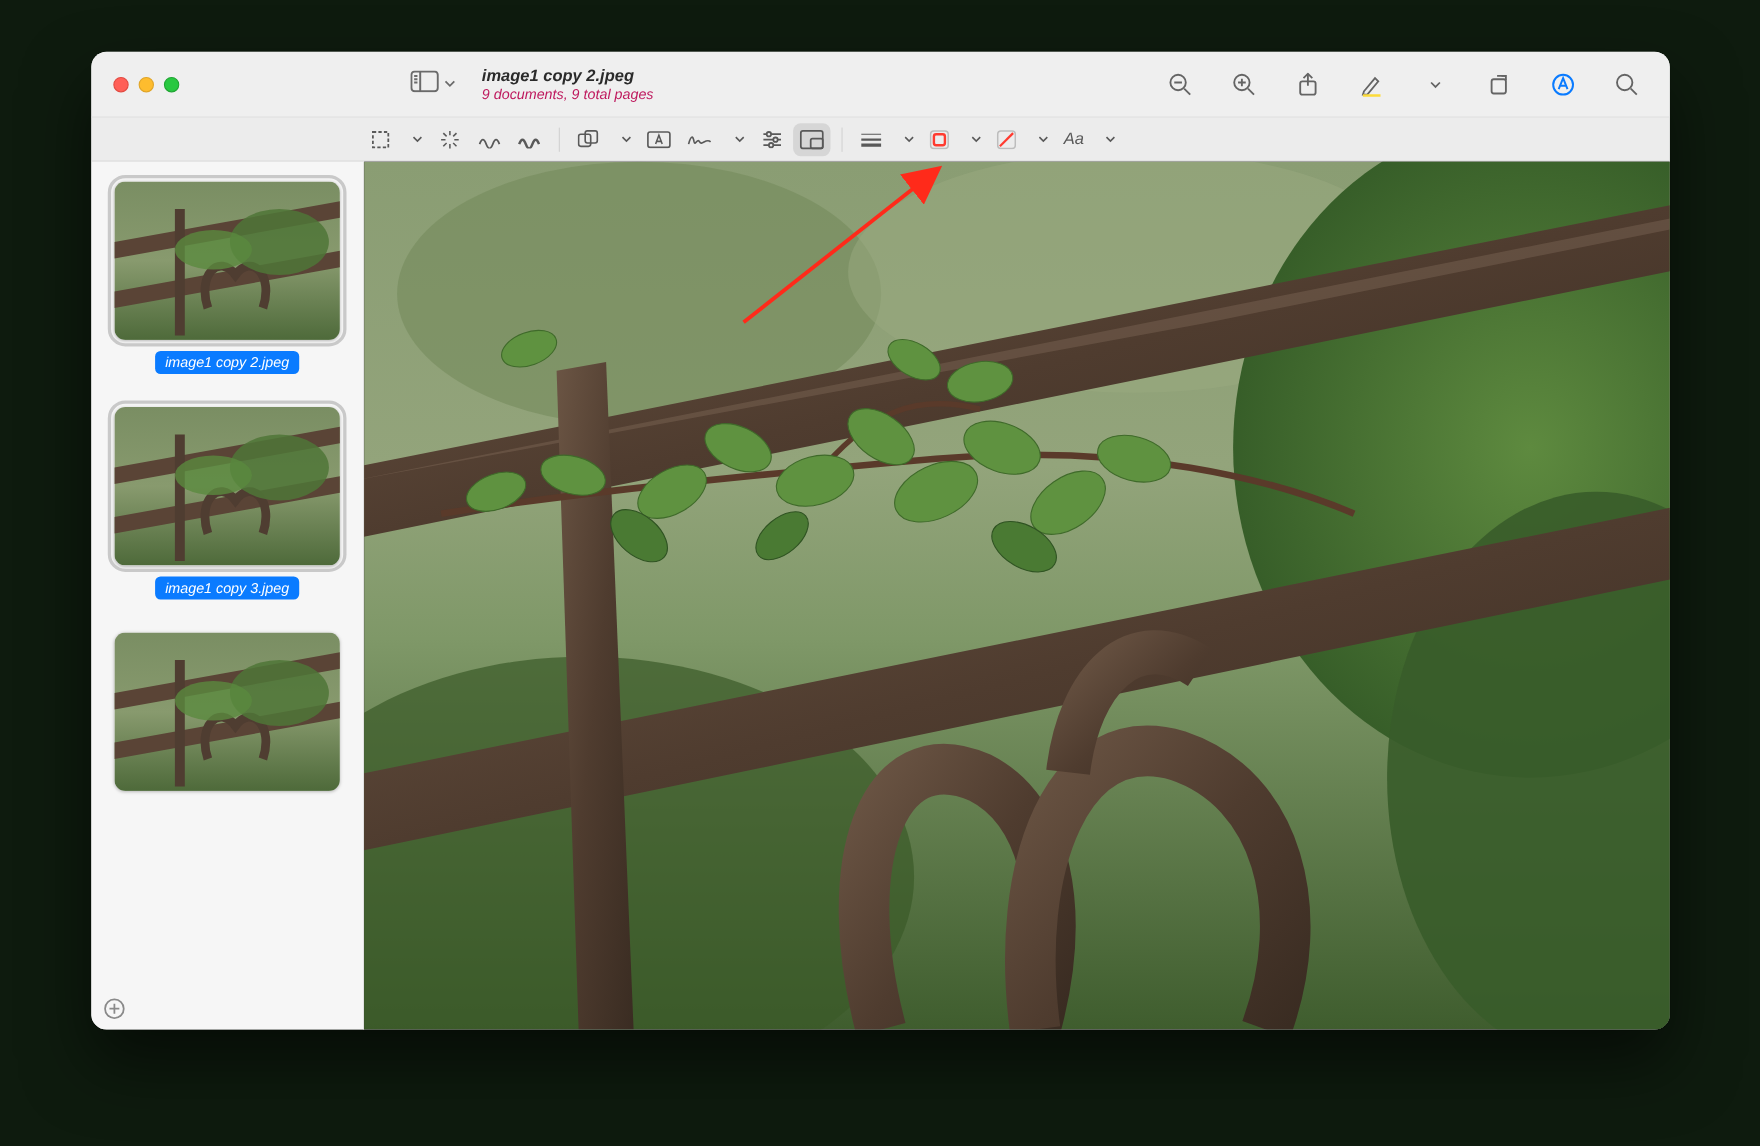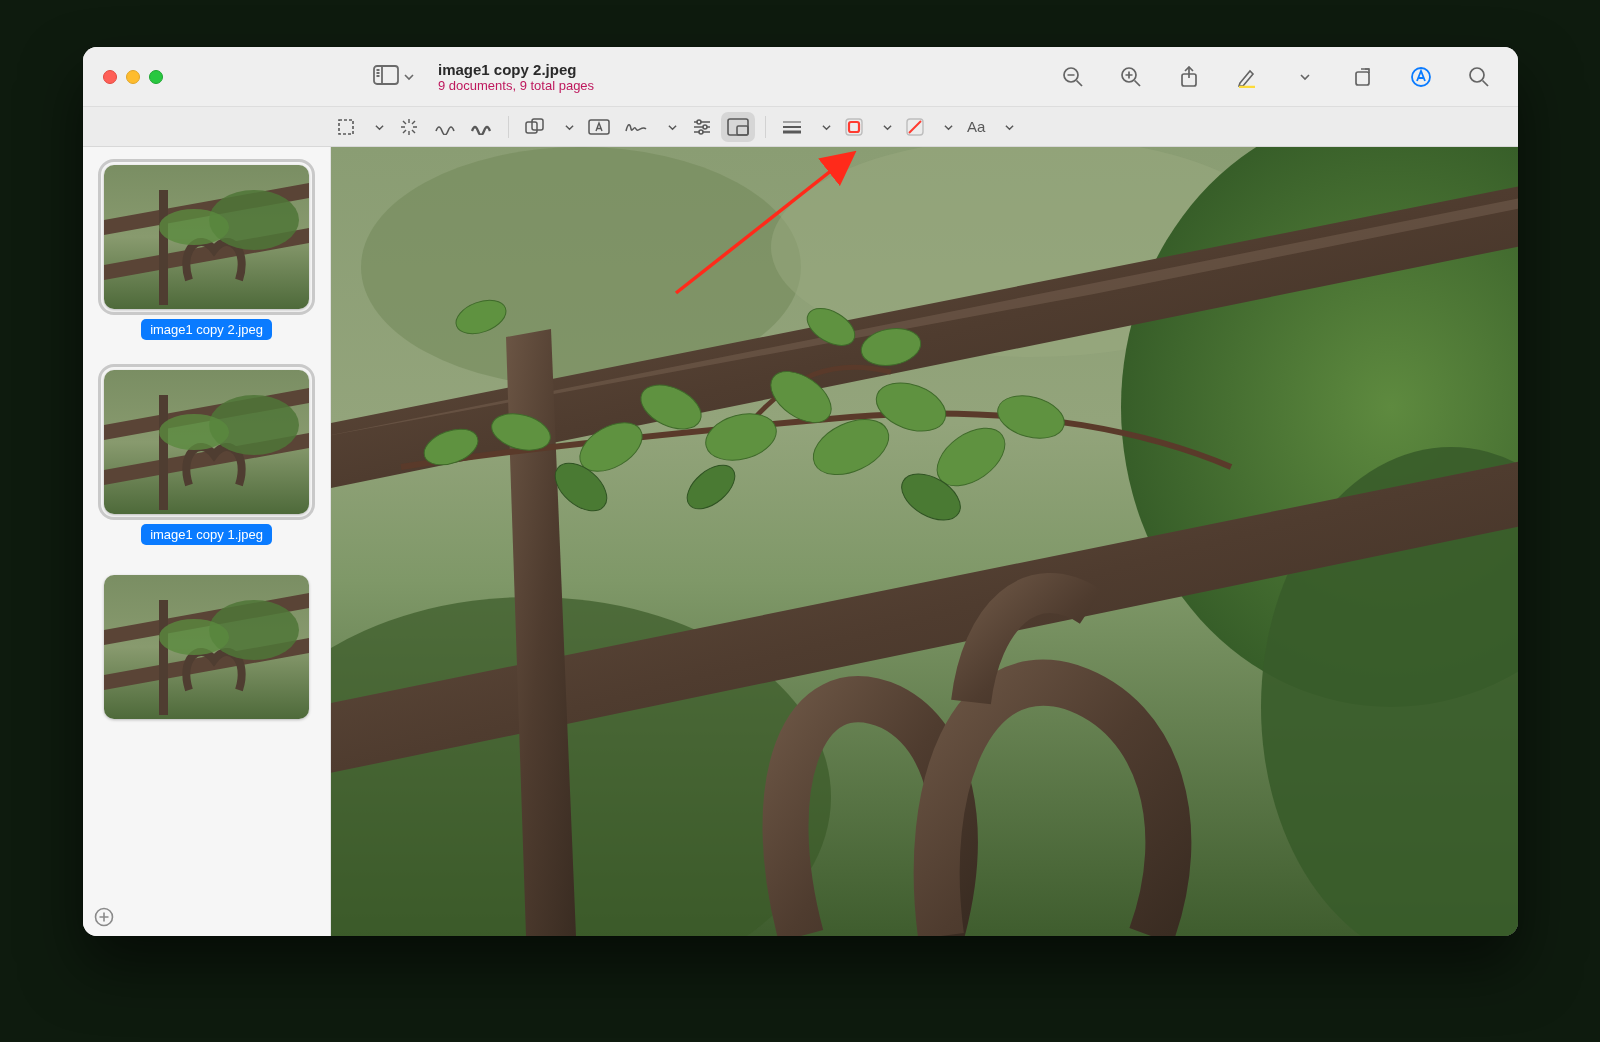--- a/index.html
+++ b/index.html
@@ -2,21 +2,21 @@
 <html><head>
 <meta charset="utf-8">
 <style>
   * { box-sizing: border-box; margin: 0; padding: 0; }
   html, body { width: 1600px; height: 1042px; background: #0e1b0e; font-family: -apple-system, "Helvetica Neue", Arial, sans-serif; }
   .stage { position: relative; width: 1600px; height: 1042px; }
   .window {
     position: absolute; left: 83px; top: 47px; width: 1435px; height: 889px;
     background: #f6f6f6; border-radius: 14px; overflow: hidden;
     box-shadow: 0 30px 60px rgba(0,0,0,0.55), 0 0 0 1px rgba(0,0,0,0.08);
-    display: flex; flex-direction: column;
+    display: flex; flex-direction: column; font-style: italic;
   }
   
   .titlebar {
     height: 60px; background: #efefef; border-bottom: 1px solid #ddd;
     display: flex; align-items: center; padding: 0 14px; gap: 10px;
   }
   .traffic { display: flex; gap: 9px; margin-left: 6px; }
   .tl { width: 14px; height: 14px; border-radius: 50%; }
   .tl.red { background: #ff5f57; border: 1px solid #e24a41; }
   .tl.yellow { background: #febc2e; border: 1px solid #e0a528; }
@@ -291,21 +291,21 @@
             <svg viewBox="0 0 205 144">
               <rect width="205" height="144" fill="url(#tg1)"></rect>
               <polygon points="0,55 205,18 205,33 0,70" fill="#5a4436"></polygon>
               <polygon points="0,100 205,63 205,78 0,115" fill="#5a4436"></polygon>
               <rect x="55" y="25" width="9" height="115" fill="#4f3d31"></rect>
               <path d="M85 115 C75 85 95 65 110 85 C125 65 145 85 135 115" fill="none" stroke="#4f3d31" stroke-width="8"></path>
               <ellipse cx="150" cy="55" rx="45" ry="30" fill="#4f7537" opacity="0.85"></ellipse>
               <ellipse cx="90" cy="62" rx="35" ry="18" fill="#5a8a3f" opacity="0.8"></ellipse>
             </svg>
           </div>
-          <div class="badge">image1 copy 1.jpeg</div>
+          <div class="badge">image1 copy 3.jpeg</div>
         </div>
 
         <div class="thumbwrap">
           <div class="thumb">
             <svg viewBox="0 0 205 144">
               <rect width="205" height="144" fill="url(#tg1)"></rect>
               <polygon points="0,55 205,18 205,33 0,70" fill="#5a4436"></polygon>
               <polygon points="0,100 205,63 205,78 0,115" fill="#5a4436"></polygon>
               <rect x="55" y="25" width="9" height="115" fill="#4f3d31"></rect>
               <path d="M85 115 C75 85 95 65 110 85 C125 65 145 85 135 115" fill="none" stroke="#4f3d31" stroke-width="8"></path>

